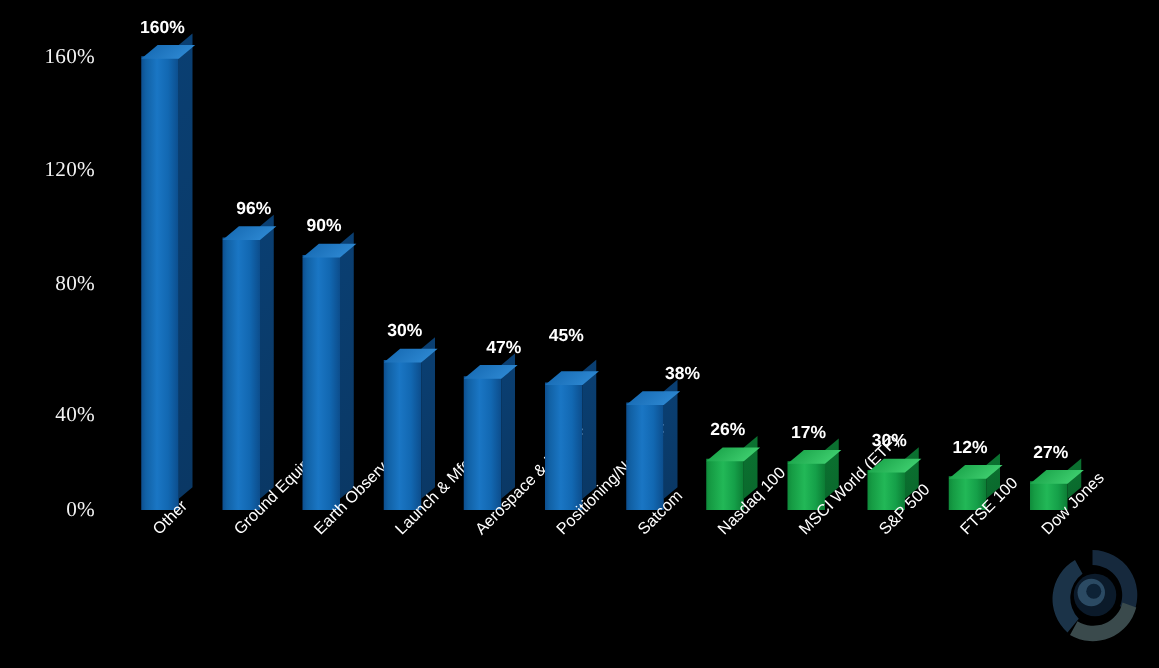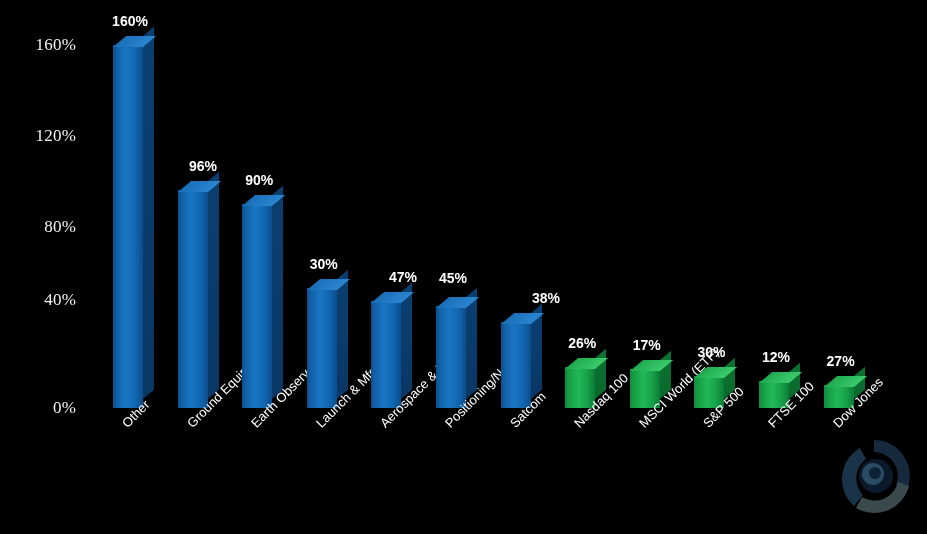--- a/index.html
+++ b/index.html
@@ -125,21 +125,21 @@
     pointer-events: none;
   }
 </style>
 </head>
 <body>
 
 <div id="stage">
 
   <div id="yaxis">
       <div class="ytick" style="top: 408px;">0%</div>
-      <div class="ytick" style="top: 300px;">40%</div>
+      <div class="ytick" style="top: 332px;">40%</div>
       <div class="ytick" style="top: 226.5px;">80%</div>
       <div class="ytick" style="top: 135.75px;">120%</div>
       <div class="ytick" style="top: 45px;">160%</div>
     </div>
 
   <div id="plot">
       <div class="bar blue" style="left: 113px; bottom: 126px; height: 363px;">
         <div class="side"></div>
         <div class="front"></div>
         <div class="top"></div>
@@ -172,21 +172,21 @@
         <div class="front"></div>
         <div class="top"></div>
       </div>
       <div class="vlabel" style="left: 403px; top: 269.369px;">47%</div>
       <div class="clabel" style="left: 377.4px; top: 420px;">Aerospace &amp; Defense</div>
       <div class="bar blue" style="left: 436px; bottom: 126px; height: 102.094px;">
         <div class="side"></div>
         <div class="front"></div>
         <div class="top"></div>
       </div>
-      <div class="vlabel" style="left: 453px; top: 270px;">45%</div>
+      <div class="vlabel" style="left: 453px; top: 260px;">45%</div>
       <div class="clabel" style="left: 442px; top: 420px;">Positioning/Navigation</div>
       <div class="bar blue" style="left: 500.6px; bottom: 126px; height: 86.2125px;">
         <div class="side"></div>
         <div class="front"></div>
         <div class="top"></div>
       </div>
       <div class="vlabel" style="left: 546px; top: 289.788px;">38%</div>
       <div class="clabel" style="left: 506.6px; top: 420px;">Satcom</div>
       <div class="bar green" style="left: 565.2px; bottom: 126px; height: 40.8375px;">
         <div class="side"></div>

